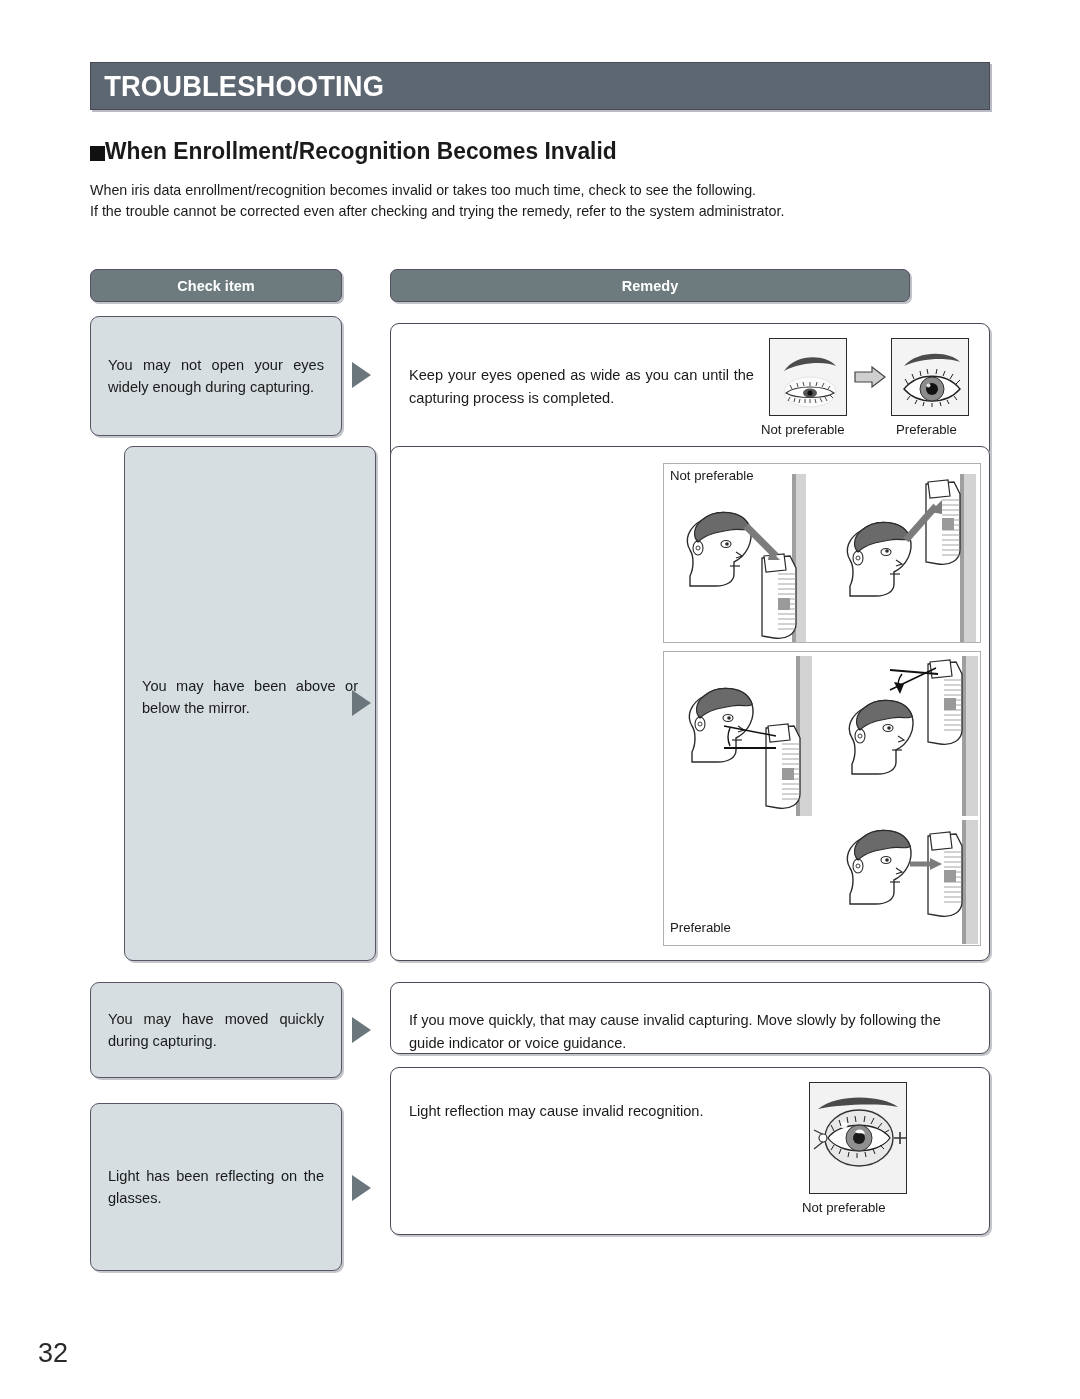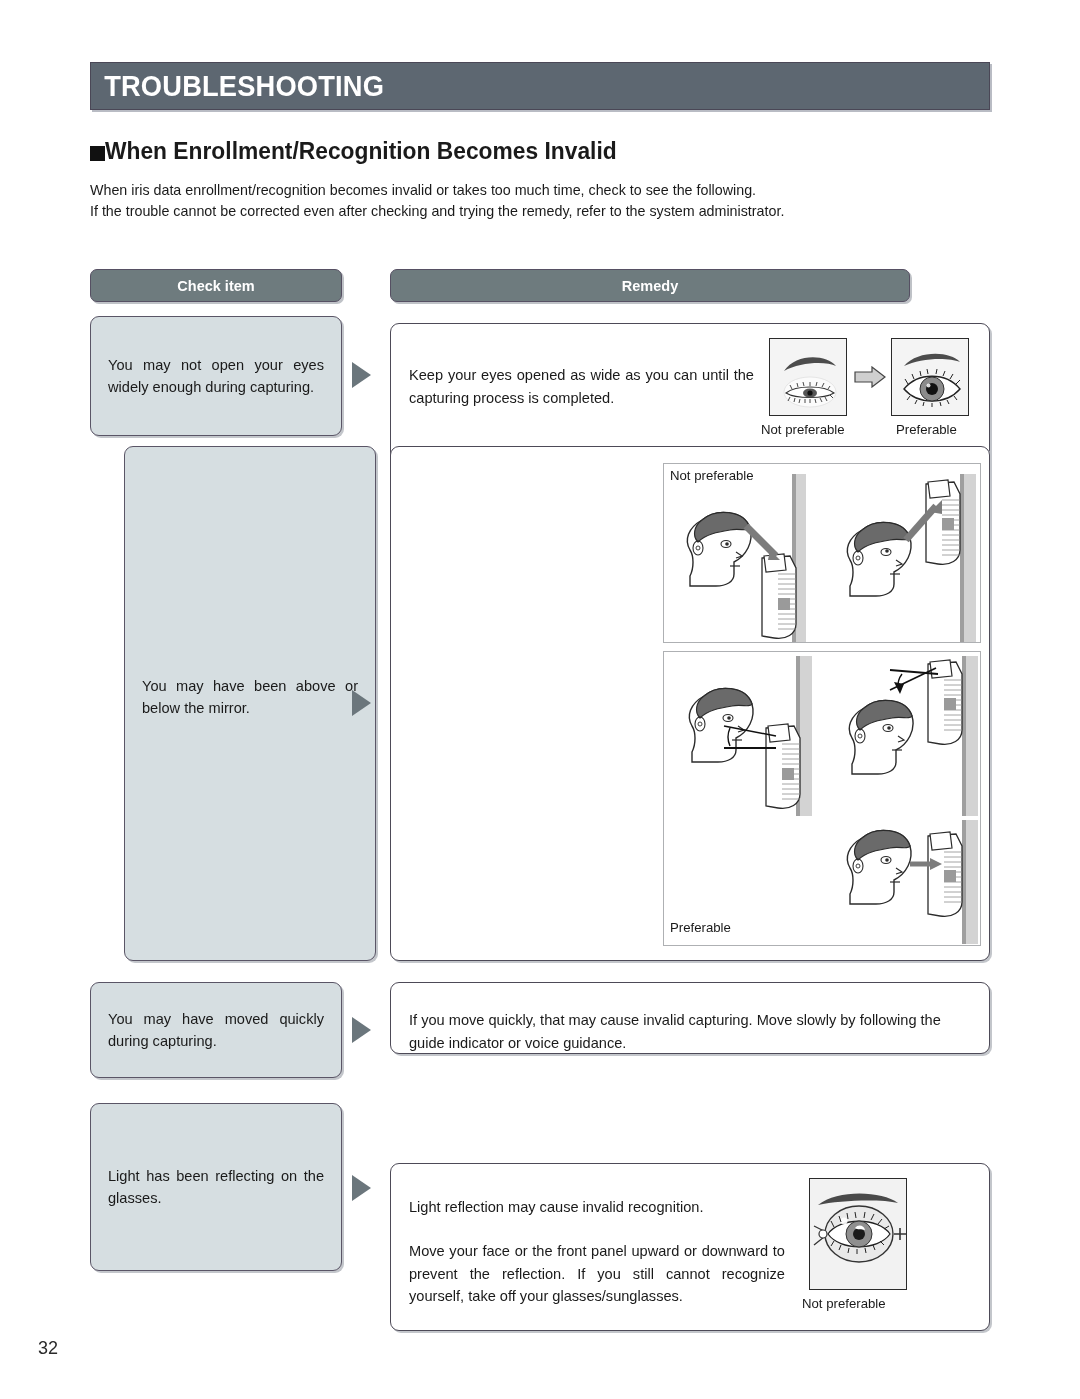--- a/index.html
+++ b/index.html
@@ -143,21 +143,21 @@
   .eyebox {
     position: absolute;
     border: 1.5px solid #2b2b2b;
     background: #f3f3f3;
     overflow: hidden;
   }
 
   .pagenum {
     position: absolute;
     left: 38px; top: 1338px;
-    font-size: 18px;
+    font-size: 27px;
     color: #2a2a2a;
     font-weight: normal;
   }
 
   svg { display: block; }
 </style>
 </head>
 <body>
 
 <div class="title-bar">
@@ -462,23 +462,22 @@
 
   <div class="cell-remedy" style="top:982px; height:72px;">
     <div class="rtext" style="left:18px; top:26px; width:567px;">If you move quickly, that may cause invalid capturing. Move slowly by following the guide indicator or voice guidance.</div>
   </div>
 
   <div class="cell-check" style="top:1103px; height:168px;">
     <div class="txt">Light has been reflecting on the glasses.</div>
   </div>
   <div class="arrow-tri" style="left:352px; top:1175px;"></div>
 
-  <div class="cell-remedy" style="top:1163px; height:168px;">
+  <div class="cell-remedy" style="top:1067px; height:168px;">
     <div class="rtext" style="left:18px; top:32px; width:400px;">Light reflection may cause invalid recognition.</div>
-    <div class="rtext just" style="left:18px; top:76px; width:376px;">Move your face or the front panel upward or downward to prevent the reflection. If you still cannot recognize yourself, take off your glasses/sunglasses.</div>
 
     <div class="eyebox" style="left:418px; top:14px; width:98px; height:112px;">
       <svg width="98" height="112" viewBox="0 0 98 112">
         <rect width="98" height="112" fill="#f2f2f2"></rect>
         <path d="M8 26 C28 10, 72 12, 88 24 C72 20, 30 21, 8 26 Z" fill="#4a4a4a"></path>
         <ellipse cx="49" cy="55" rx="34" ry="28" fill="#e9e9e9" stroke="#333" stroke-width="1.4"></ellipse>
         <path d="M18 55 C30 38, 68 38, 80 55 C68 72, 30 72, 18 55 Z" fill="#ffffff" stroke="#222" stroke-width="1.3"></path>
         <circle cx="49" cy="55" r="13" fill="#8f8f8f" stroke="#333" stroke-width="1"></circle>
         <circle cx="49" cy="55" r="6" fill="#1a1a1a"></circle>
         <path d="M45 49 C48 45, 54 46, 55 51 C52 50, 47 51, 45 49 Z" fill="#ffffff"></path>

